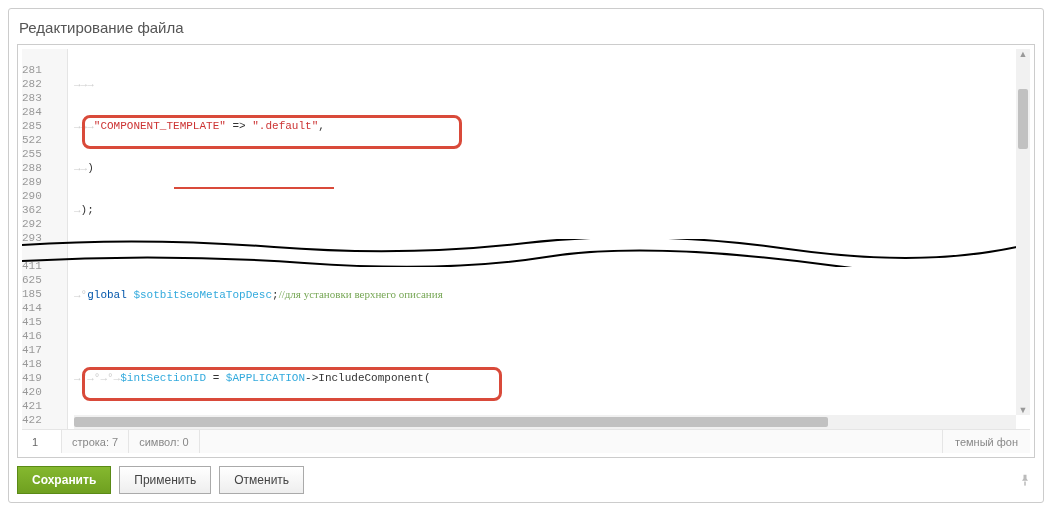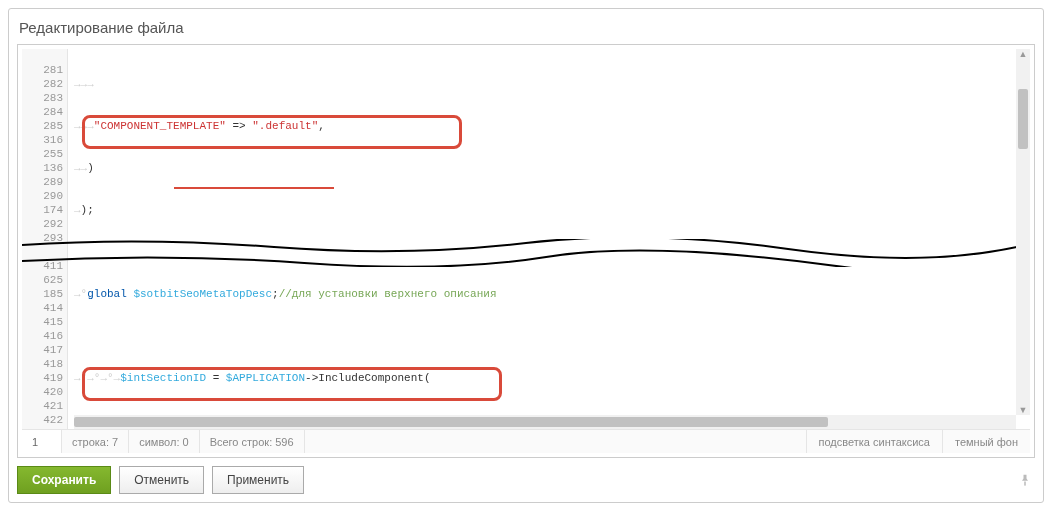--- a/index.html
+++ b/index.html
@@ -1,28 +1,28 @@
 <!DOCTYPE html>
 <html><head>
 <meta charset="utf-8">
 <style>
   * { box-sizing: border-box; margin: 0; padding: 0; }
   body { font-family: Arial, Helvetica, sans-serif; background: #fff; padding: 8px; }
   .panel { border: 1px solid #ccc; border-radius: 3px; padding: 6px 8px 8px 8px; }
   .panel-title { font-size: 15px; color: #555; padding: 4px 0 8px 2px; }
   .editor-wrap { border: 1px solid #ccc; background: #fff; position: relative; padding: 4px; }
   .code-area { position: relative; height: 380px; overflow: hidden; }
-  .gutter { position: absolute; left: 0; top: 0; bottom: 0; width: 46px; background: #f7f7f7; border-right: 1px solid #e5e5e5; font-family: Consolas, "Courier New", monospace; font-size: 11px; color: #999; text-align: right; padding-right: 4px; }
+  .gutter { position: absolute; left: 0; top: 0; bottom: 0; width: 46px; background: #f7f7f7; border-right: 1px solid #e5e5e5; font-family: Consolas, "Courier New", monospace; font-size: 11px; color: #999; text-align: left; padding-right: 4px; }
   .gutter .ln { height: 14px; line-height: 14px; display: block; }
   .code { position: absolute; left: 52px; right: 14px; top: 0; bottom: 14px; font-family: Consolas, "Courier New", monospace; font-size: 11px; line-height: 14px; color: #333; white-space: pre; overflow: hidden; }
   .code .row { height: 14px; line-height: 14px; position: relative; }
   .ws { color: #ccc; }
   .kw { color: #0055aa; }
   .var { color: #33aadd; }
-  .cm { color: #77a756; }
+  .cm { color: #77a756; font-family: Liberation Serif, serif; }
   .str { color: #cc3333; }
   .fn { color: #333; }
   .hlbox { position: absolute; border: 3px solid #d94a3a; border-radius: 8px; pointer-events: none; }
   .hl-underline { position: absolute; height: 2px; background: #d94a3a; pointer-events: none; }
   .vscroll { position: absolute; right: 0; top: 0; bottom: 14px; width: 14px; background: #f1f1f1; }
   .vscroll .thumb { position: absolute; right: 2px; width: 10px; background: #c1c1c1; border-radius: 2px; }
   .vscroll .arrow { position: absolute; left: 2px; width: 10px; height: 10px; color: #999; font-size: 9px; text-align: center; line-height: 10px; }
   .hscroll { position: absolute; left: 52px; right: 14px; bottom: 0; height: 14px; background: #f1f1f1; }
   .hscroll .thumb { position: absolute; top: 2px; left: 0; height: 10px; width: 80%; background: #c1c1c1; border-radius: 2px; }
   .tear { position: absolute; left: 0; right: 0; height: 28px; pointer-events: none; }
@@ -47,26 +47,26 @@
   <div class="editor-wrap">
     <div class="code-area">
 
       <div class="gutter">
         <span class="ln"></span>
         <span class="ln">281</span>
         <span class="ln">282</span>
         <span class="ln">283</span>
         <span class="ln">284</span>
         <span class="ln">285</span>
-        <span class="ln">316</span>
+        <span class="ln">522</span>
         <span class="ln">255</span>
-        <span class="ln">136</span>
+        <span class="ln">288</span>
         <span class="ln">289</span>
         <span class="ln">290</span>
-        <span class="ln">174</span>
+        <span class="ln">362</span>
         <span class="ln">292</span>
         <span class="ln">293</span>
         <span class="ln"></span>
         <span class="ln">411</span>
         <span class="ln">625</span>
         <span class="ln">185</span>
         <span class="ln">414</span>
         <span class="ln">415</span>
         <span class="ln">416</span>
         <span class="ln">417</span>
@@ -126,30 +126,28 @@
       </div>
       <div class="hscroll">
         <div class="thumb"></div>
       </div>
     </div>
 
     <div class="status-bar">
       <div class="cell num">1</div>
       <div class="cell">строка: 7</div>
       <div class="cell">символ: 0</div>
-      <div class="cell">Всего строк: 596</div>
       <div class="spacer"></div>
-      <div class="right-cell">подсветка синтаксиса</div>
       <div class="right-cell">темный фон</div>
     </div>
   </div>
 
   <div class="footer">
     <button class="btn primary">Сохранить</button>
+    <button class="btn">Применить</button>
     <button class="btn">Отменить</button>
-    <button class="btn">Применить</button>
     <span class="pin">
       <svg viewBox="0 0 16 16">
           <path fill="#bbb" d="M6 1h4v5l2 3H4l2-3V1zm1 9h2v5l-1 1-1-1v-5z"></path>
         </svg>
     </span>
   </div>
 </div>
 
 </body></html>

